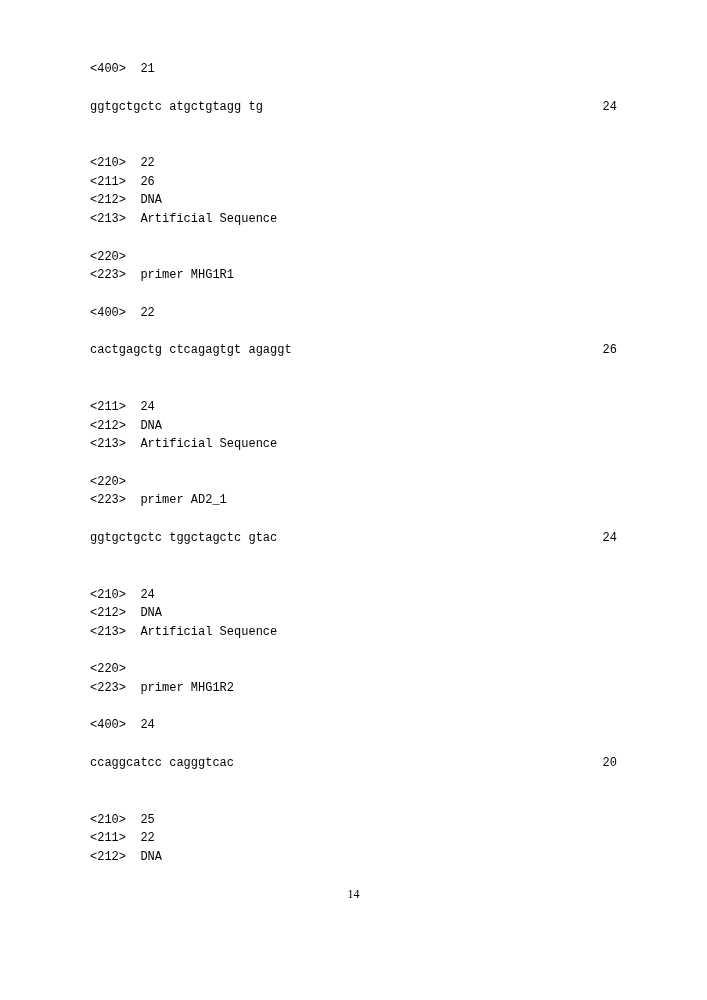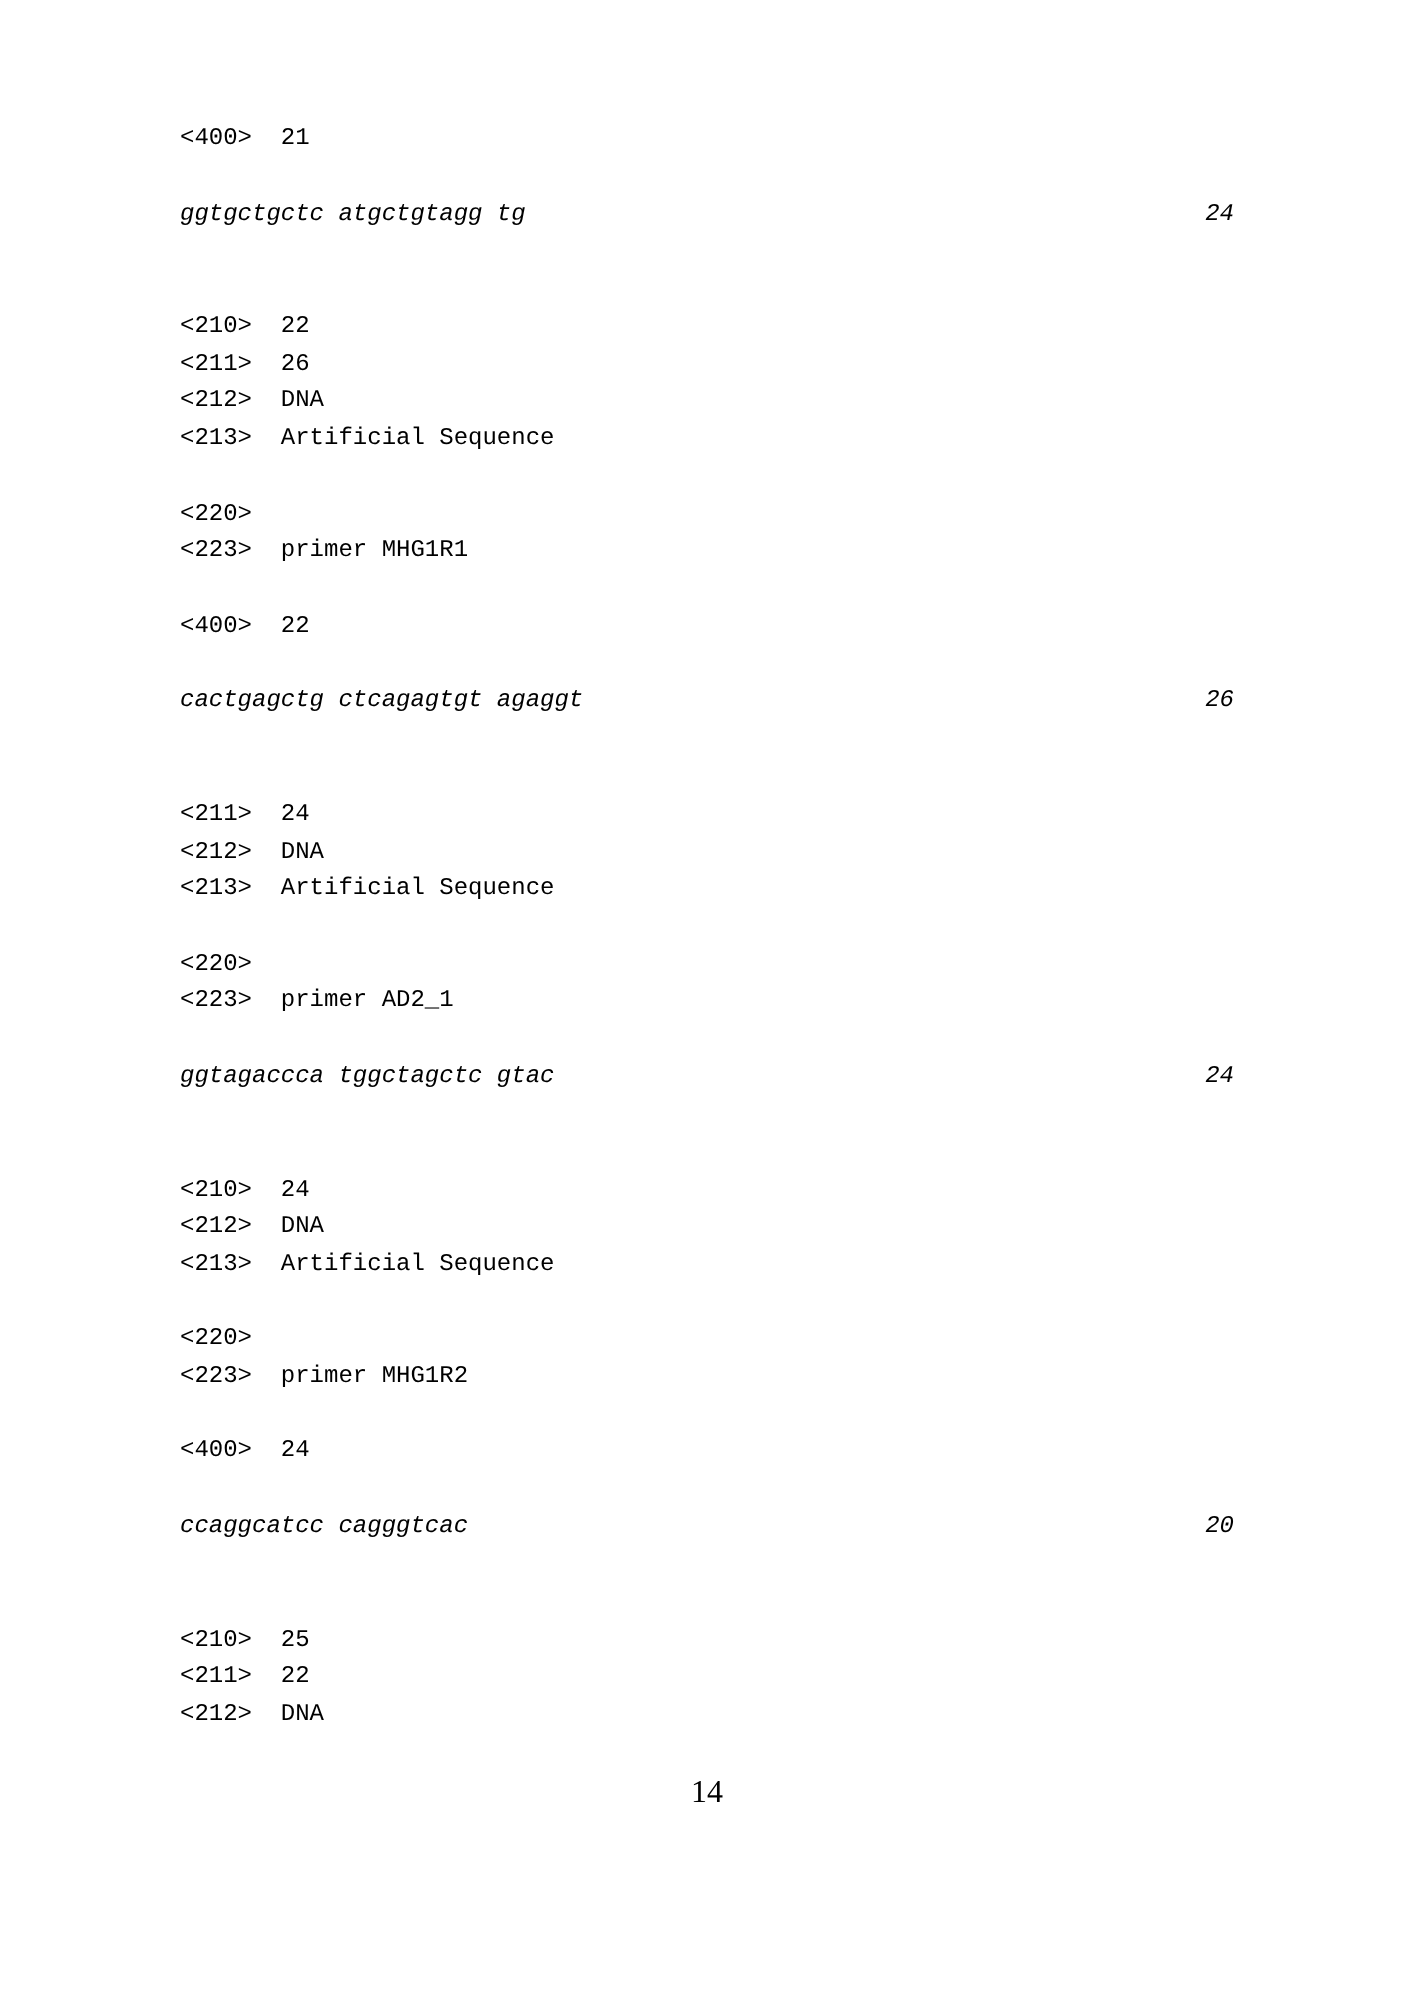--- a/index.html
+++ b/index.html
@@ -8,31 +8,31 @@
     padding: 60px 90px 30px 90px;
     font-family: "Courier New", Courier, monospace;
     font-size: 12px;
     color: #000;
     line-height: 1.55;
     width: 707px;
     height: 1000px;
     box-sizing: border-box;
   }
   .entry { margin-bottom: 19px; }
-  .entry.big-gap { margin-bottom: 38px; font-style: italic; }
+  .entry.big-gap { margin-bottom: 38px; }
   .line { white-space: pre; }
   .seq {
     display: flex;
     justify-content: space-between;
     white-space: pre;
   }
   .pagenum {
     text-align: center;
     font-family: "Times New Roman", Times, serif;
-    font-size: 16px;
+    font-size: 12px;
     margin-top: 10px;
   }
 </style>
 </head>
 <body>
 
 <div id="content">
     <div class="entry">
       <div class="line">&lt;400&gt;  21</div>
     </div>
@@ -53,21 +53,21 @@
     <div class="seq entry big-gap"><span>cactgagctg ctcagagtgt agaggt</span><span>26</span></div>
     <div class="entry">
       <div class="line">&lt;211&gt;  24</div>
       <div class="line">&lt;212&gt;  DNA</div>
       <div class="line">&lt;213&gt;  Artificial Sequence</div>
     </div>
     <div class="entry">
       <div class="line">&lt;220&gt;</div>
       <div class="line">&lt;223&gt;  primer AD2_1</div>
     </div>
-    <div class="seq entry big-gap"><span>ggtagaccca tggctagctc gtac</span><span>24</span></div>
+    <div class="seq entry big-gap"><span>ggtgctgctc tggctagctc gtac</span><span>24</span></div>
     <div class="entry">
       <div class="line">&lt;210&gt;  24</div>
       <div class="line">&lt;212&gt;  DNA</div>
       <div class="line">&lt;213&gt;  Artificial Sequence</div>
     </div>
     <div class="entry">
       <div class="line">&lt;220&gt;</div>
       <div class="line">&lt;223&gt;  primer MHG1R2</div>
     </div>
     <div class="entry">

